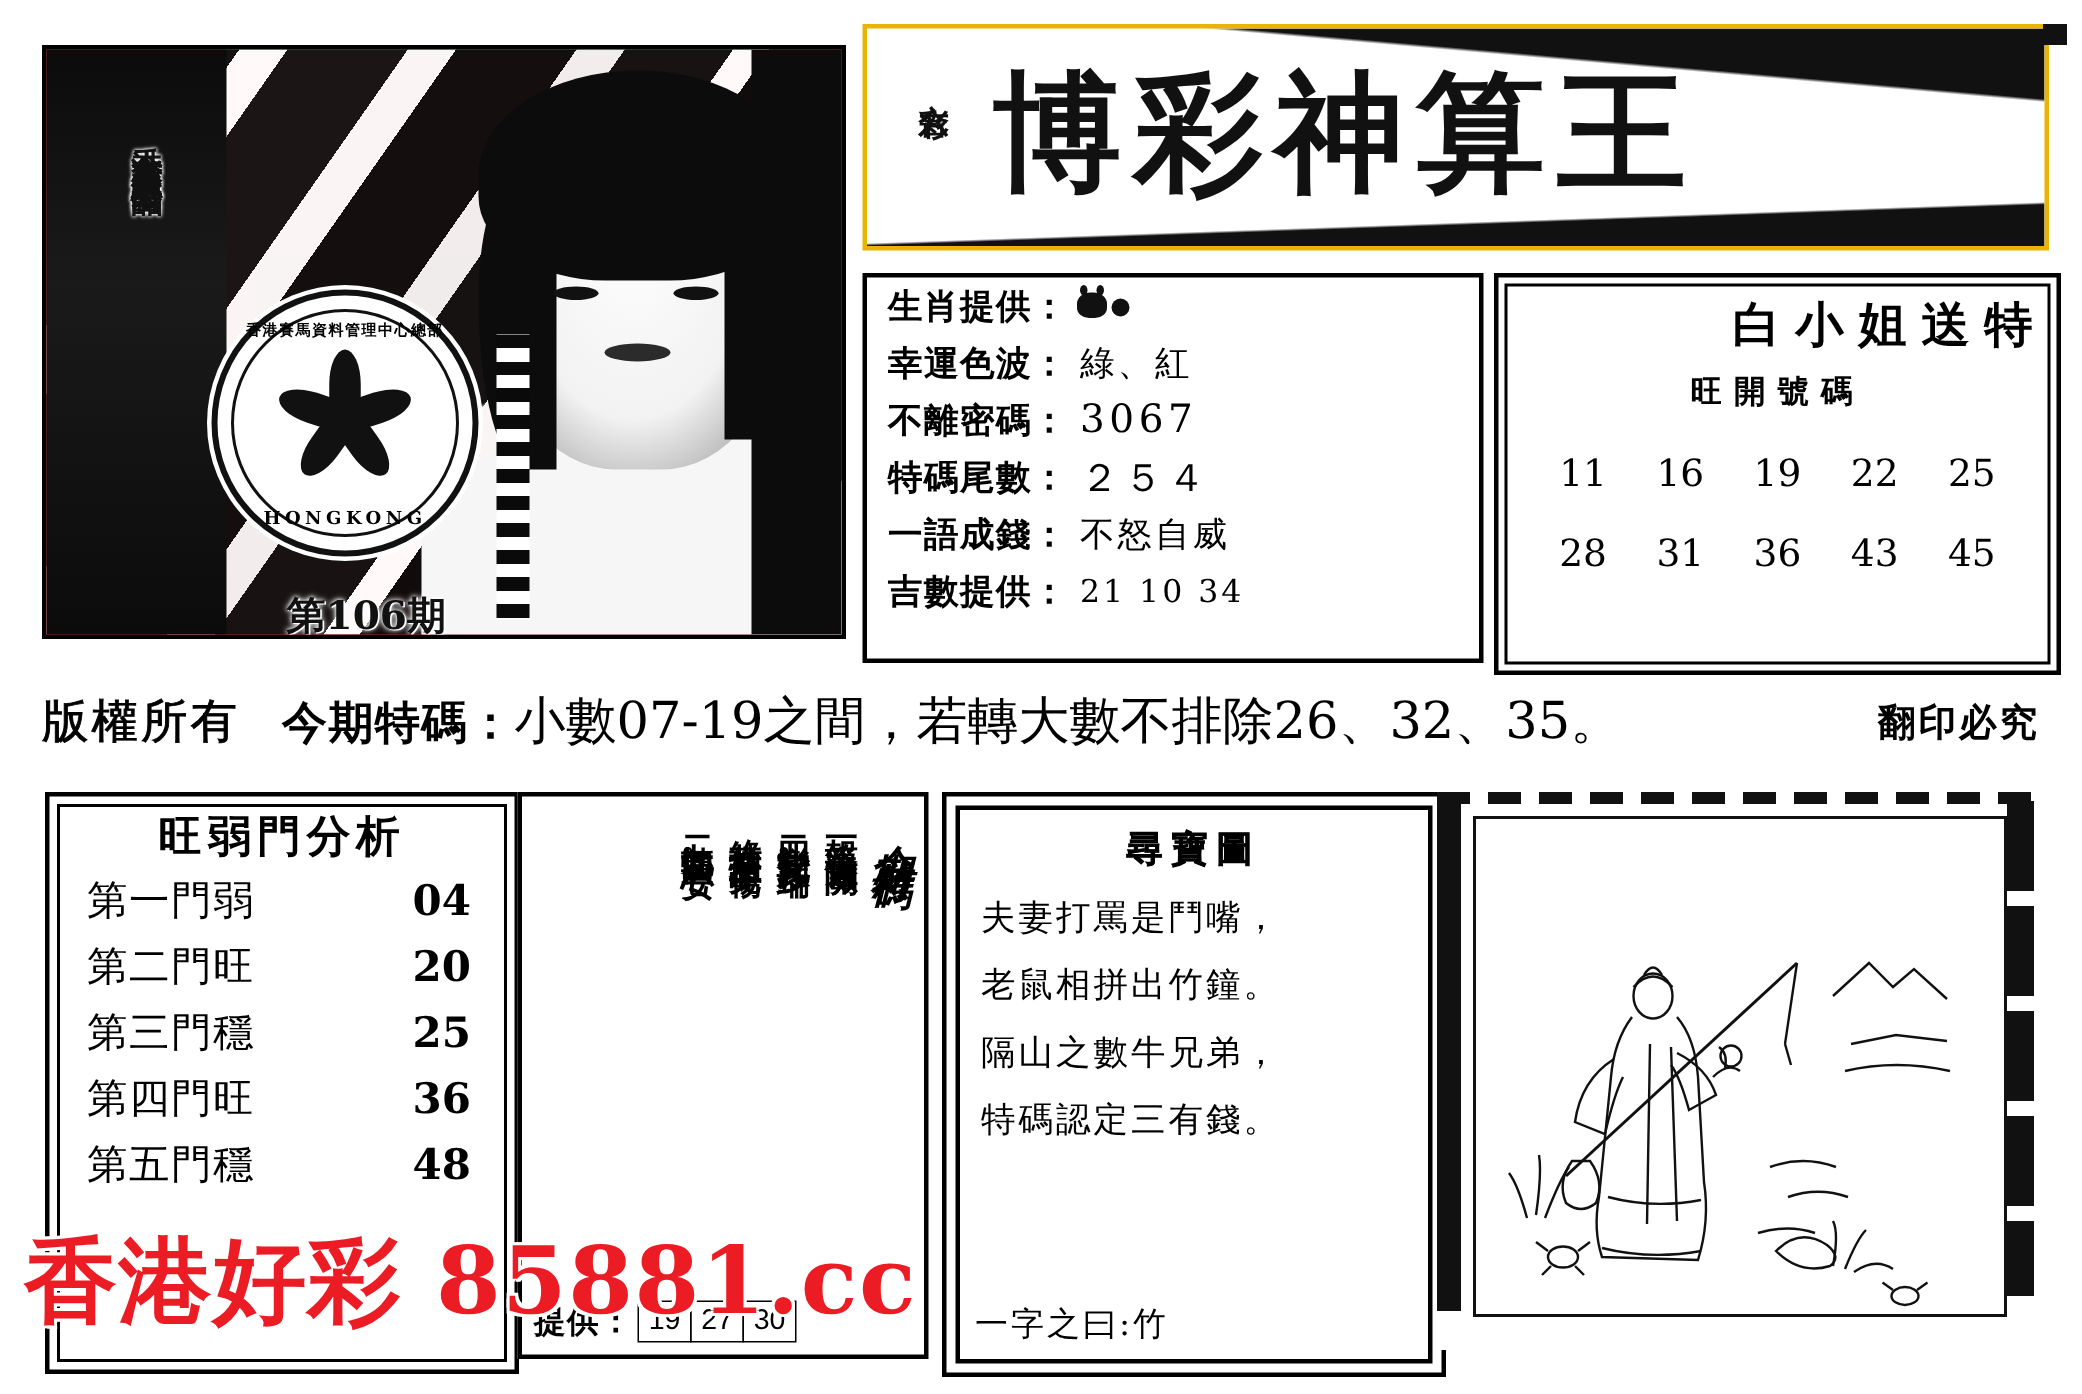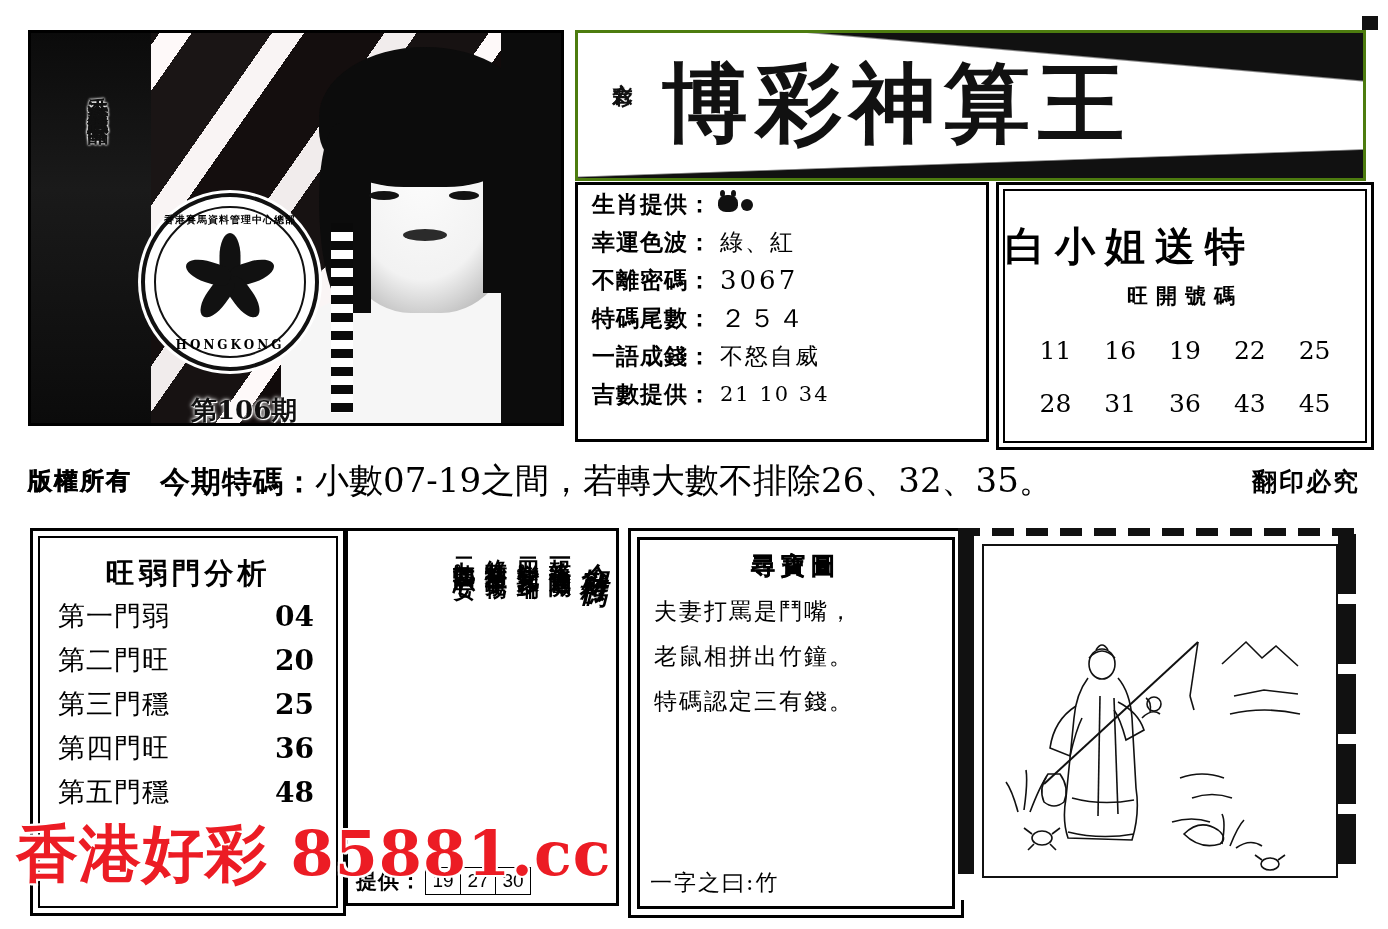--- a/index.html
+++ b/index.html
@@ -38,21 +38,21 @@
   .emblem .ring{position:absolute;inset:9px;border-radius:50%;border:2px solid #111;}
   .emblem .flower{position:absolute;left:50%;top:48%;width:96px;height:96px;transform:translate(-50%,-50%);}
   .petal{position:absolute;left:50%;top:50%;width:21px;height:46px;background:#111;border-radius:60% 60% 40% 40%;
     transform-origin:50% 100%;}
   .emblem .txt-top{position:absolute;left:0;right:0;top:16px;text-align:center;font-size:10px;letter-spacing:1px;font-weight:bold;}
   .emblem .txt-bot{position:absolute;left:0;right:0;bottom:15px;text-align:center;font-size:12px;letter-spacing:3px;font-weight:bold;font-family:"DejaVu Serif",serif;}
   .issue{position:absolute;left:160px;top:360px;font-family:"DejaVu Serif",serif;font-size:26px;font-weight:bold;
     color:#111;text-shadow:0 0 3px #fff,0 0 5px #fff,1px 1px 0 #fff;}
 
   
-  .masthead{position:absolute;left:575px;top:30px;width:785px;height:145px;border:3px solid #4d7c0f;background:#fff;overflow:hidden;text-decoration:underline;}
+  .masthead{position:absolute;left:575px;top:16px;width:785px;height:145px;border:3px solid #eab308;background:#fff;overflow:hidden;text-decoration:underline;}
   .mast-ink{position:absolute;left:0;top:0;width:785px;height:145px;
     background:linear-gradient(185deg,#111 0%,#111 22%,transparent 23%),
                linear-gradient(-2deg,#111 0%,#111 16%,transparent 17%);}
   .mast-small{position:absolute;left:18px;top:34px;width:40px;writing-mode:vertical-rl;font-family:"DejaVu Serif",serif;
     font-size:20px;line-height:26px;font-weight:bold;color:#111;letter-spacing:2px;}
   .mast-big{position:absolute;left:84px;top:22px;font-family:"DejaVu Serif",serif;font-size:86px;font-weight:bold;
     letter-spacing:8px;color:#111;white-space:nowrap;line-height:96px;}
 
   
   .info-box{position:absolute;left:575px;top:182px;width:408px;height:254px;border:3px solid #000;background:#fff;}
@@ -63,36 +63,36 @@
   .info-row .val.big{font-size:26px;letter-spacing:3px;}
   .zodiac-ic{display:inline-block;width:34px;height:24px;position:relative;margin-left:6px;}
   .zodiac-ic .b1{position:absolute;left:0;top:3px;width:20px;height:17px;background:#111;border-radius:45% 45% 40% 40%;}
   .zodiac-ic .b1:before{content:"";position:absolute;left:2px;top:-5px;width:5px;height:7px;background:#111;border-radius:50%;}
   .zodiac-ic .b1:after{content:"";position:absolute;right:2px;top:-5px;width:5px;height:7px;background:#111;border-radius:50%;}
   .zodiac-ic .b2{position:absolute;left:23px;top:7px;width:12px;height:12px;background:#111;border-radius:50%;}
 
   
   .lady-box{position:absolute;left:996px;top:182px;width:364px;height:254px;border:3px solid #000;background:#fff;padding:4px;}
   .lady-inner{border:2px solid #000;height:100%;box-sizing:border-box;position:relative;}
-  .lady-title{text-align:left;margin-top:28px;font-family:"DejaVu Serif",serif;font-size:40px;font-weight:bold;letter-spacing:10px;}
+  .lady-title{text-align:right;margin-top:4px;font-family:"DejaVu Serif",serif;font-size:32px;font-weight:bold;letter-spacing:10px;}
   .lady-sub{text-align:center;margin-top:8px;font-family:"DejaVu Serif",serif;font-size:21px;font-weight:bold;letter-spacing:8px;}
   .lady-nums{margin-top:14px;font-family:"DejaVu Serif",serif;font-size:25px;}
   .lady-nums .r{display:flex;justify-content:space-around;padding:12px 18px;}
 
   
   .banner{position:absolute;left:28px;top:452px;width:1332px;height:58px;display:flex;align-items:center;
     font-family:"DejaVu Serif",serif;white-space:nowrap;}
-  .banner .bk{font-size:24px;font-weight:bold;letter-spacing:2px;-webkit-text-stroke:.6px #000;}
+  .banner .bk{font-size:31px;font-weight:normal;letter-spacing:2px;-webkit-text-stroke:.6px #000;}
   .banner .mid{font-size:30px;font-weight:bold;margin-left:28px;letter-spacing:1px;}
   .banner .mid .thin{font-weight:normal;font-size:34px;letter-spacing:0px;}
   .banner .bk2{font-size:25px;font-weight:bold;letter-spacing:2px;margin-left:auto;}
 
   
   .ana-box{position:absolute;left:30px;top:528px;width:300px;height:372px;border:3px solid #000;background:#fff;padding:5px;}
-  .ana-inner{border:2px solid #000;height:100%;box-sizing:border-box;position:relative;padding-top:16px;}
+  .ana-inner{border:2px solid #000;height:100%;box-sizing:border-box;position:relative;padding-top:0;}
   .ana-title{text-align:center;font-family:"DejaVu Serif",serif;font-size:29px;font-weight:bold;letter-spacing:4px;}
   .ana-row{display:flex;align-items:center;justify-content:space-between;padding:4px 22px 4px 18px;
     font-family:"DejaVu Serif",serif;font-size:27px;}
   .ana-row .lab{letter-spacing:1px;}
   .ana-row .num{font-size:28px;font-weight:bold;}
 
   
   .poem-box{position:absolute;left:345px;top:528px;width:268px;height:372px;border:3px solid #000;background:#fff;}
   .poem-cols{display:flex;flex-direction:row;justify-content:flex-end;height:272px;padding:10px 8px 0 8px;gap:2px;}
   .pcol{writing-mode:vertical-rl;font-family:"DejaVu Serif",serif;font-size:22px;letter-spacing:3px;line-height:30px;
@@ -272,20 +272,21 @@
         <span>30</span>
       </span>
     </div>
   </div>
 
   <div class="verse-box">
     <div class="verse-inner">
       <div class="verse-title">尋寶圖</div>
       <div class="verse-line">夫妻打罵是鬥嘴，</div>
       <div class="verse-line">老鼠相拼出竹鐘。</div>
+      <div class="verse-line">隔山之數牛兄弟，</div>
       <div class="verse-line">特碼認定三有錢。</div>
       <div class="verse-foot">一字之曰:竹</div>
     </div>
   </div>
 
   <div class="draw-box">
     <div class="draw-dashes"></div>
     <div class="draw-frame-l"></div>
     <div class="draw-bars"></div>
     <div class="draw-inner">

